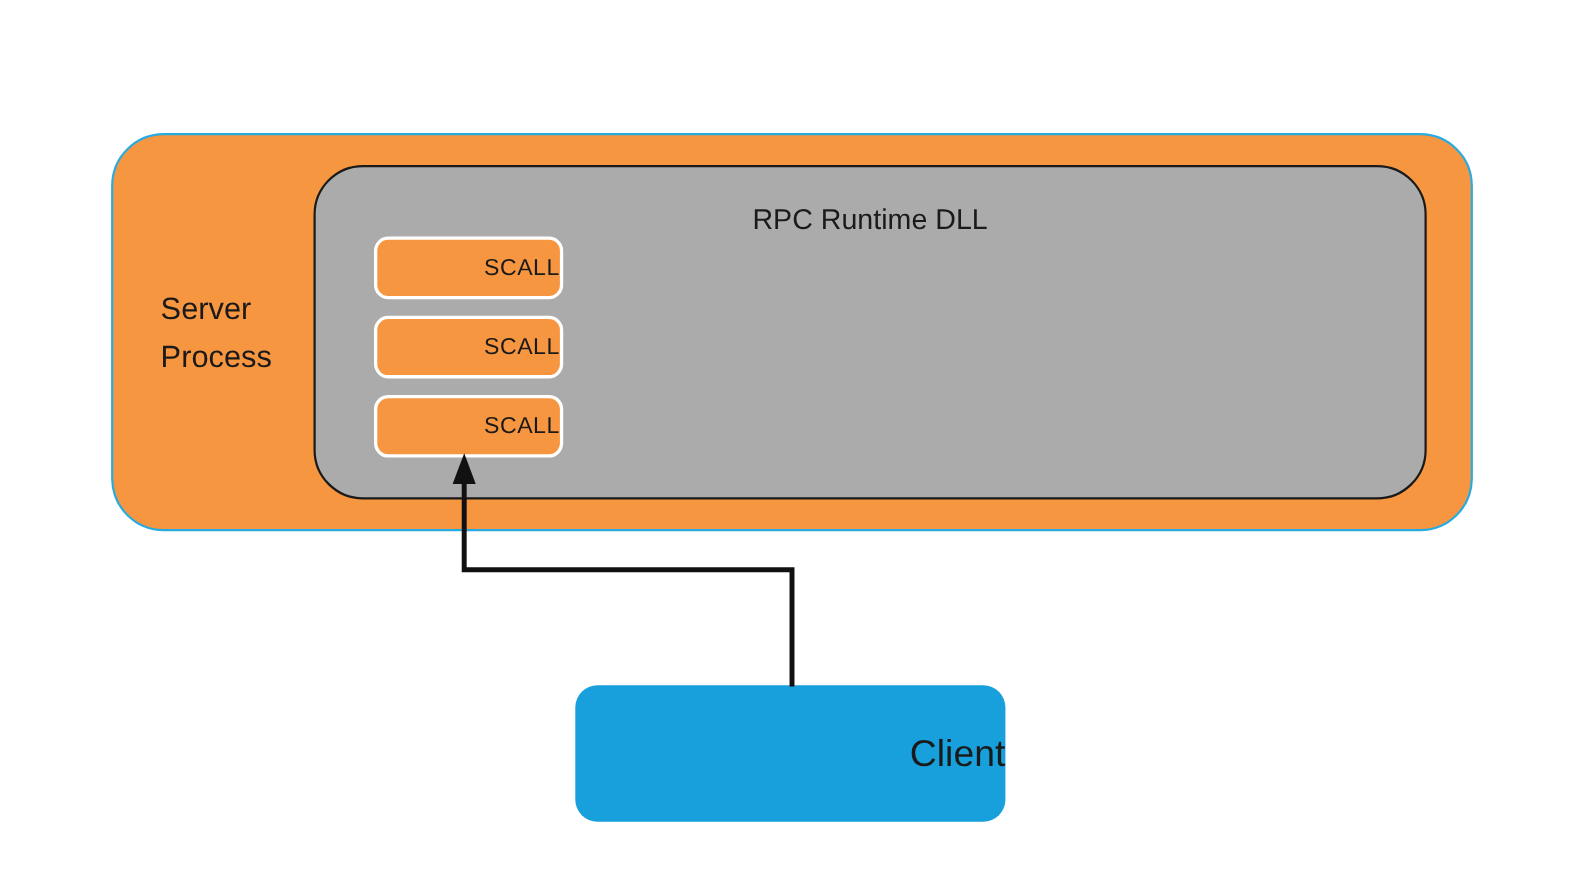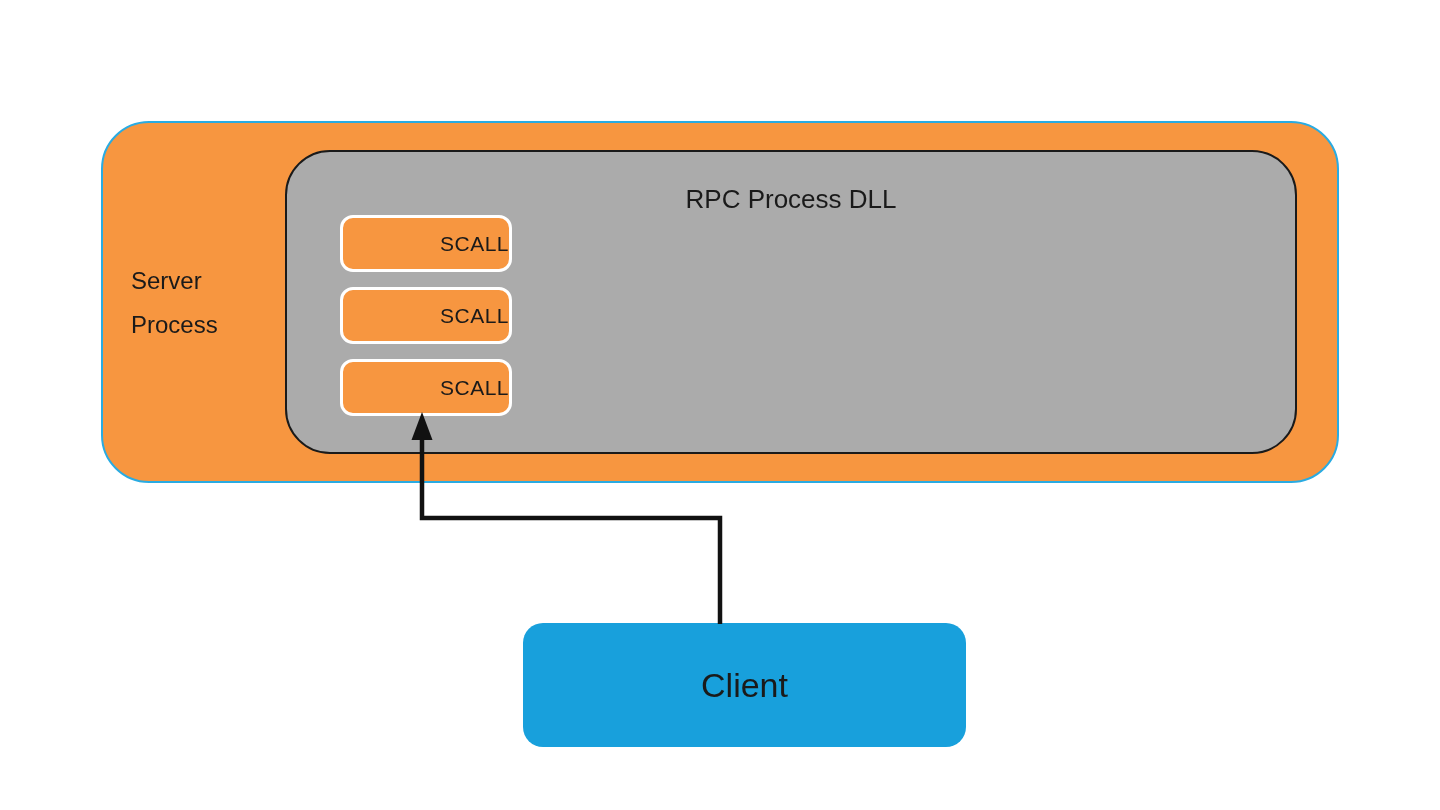--- a/index.html
+++ b/index.html
@@ -30,23 +30,23 @@
     position:absolute;
     left:101px; top:121px;
     width:1238px; height:362px;
     box-sizing:border-box;
     background:var(--orange);
     border:2px solid var(--outer-border);
     border-radius:48px;
   }
   .server-label{
     position:absolute;
-    left:28px; top:136px;
+    left:43px; top:136px;
     width:150px;
-    font-size:24px;
+    font-size:28px;
     line-height:44px;
     font-weight:400;
     color:var(--text);
     text-align:left;
   }
   .rpc-box{
     position:absolute;
     left:182px; top:27px;
     width:1012px; height:304px;
     box-sizing:border-box;
@@ -78,27 +78,27 @@
   .scall-2{ top:135px; }
   .scall-3{ top:207px; }
   .scall-label{
     font-size:21px;
     letter-spacing:0.5px;
     color:var(--text);
   }
   .client-box{
     position:absolute;
     left:523px; top:623px;
-    width:443px; height:124px;
+    width:391px; height:124px;
     box-sizing:border-box;
     background:var(--client-blue);
     border-radius:20px;
     display:flex;
     align-items:center;
-    justify-content:center;
+    justify-content:flex-end;
   }
   .client-label{
     font-size:34px;
     color:var(--text);
   }
   .arrow-overlay{
     position:absolute;
     left:0; top:0;
     width:1440px; height:810px;
     pointer-events:none;
@@ -115,21 +115,21 @@
 </style>
 </head>
 <body>
 
 <div class="stage">
 
   <div class="server-box">
     <div class="server-label">Server Process</div>
 
     <div class="rpc-box">
-      <div class="rpc-label">RPC Process DLL</div>
+      <div class="rpc-label">RPC Runtime DLL</div>
 
       <div class="scall-box scall-1">
         <span class="scall-label">SCALL</span>
       </div>
 
       <div class="scall-box scall-2">
         <span class="scall-label">SCALL</span>
       </div>
 
       <div class="scall-box scall-3">

